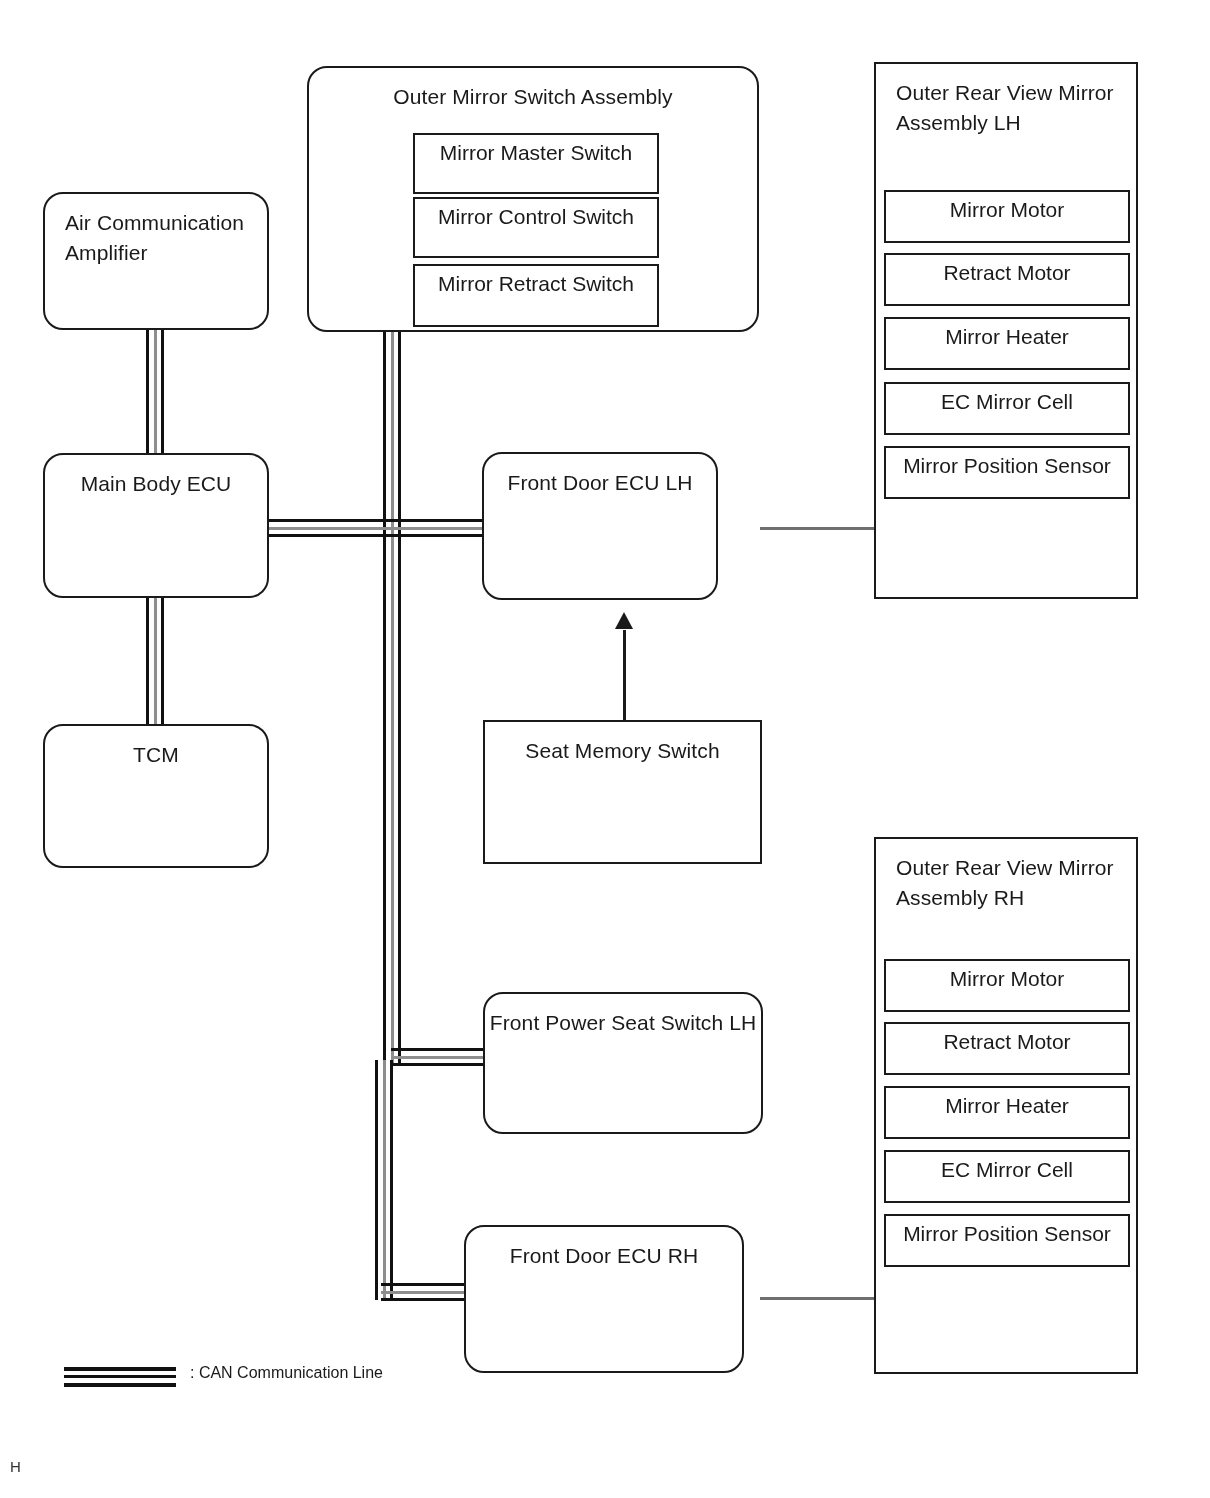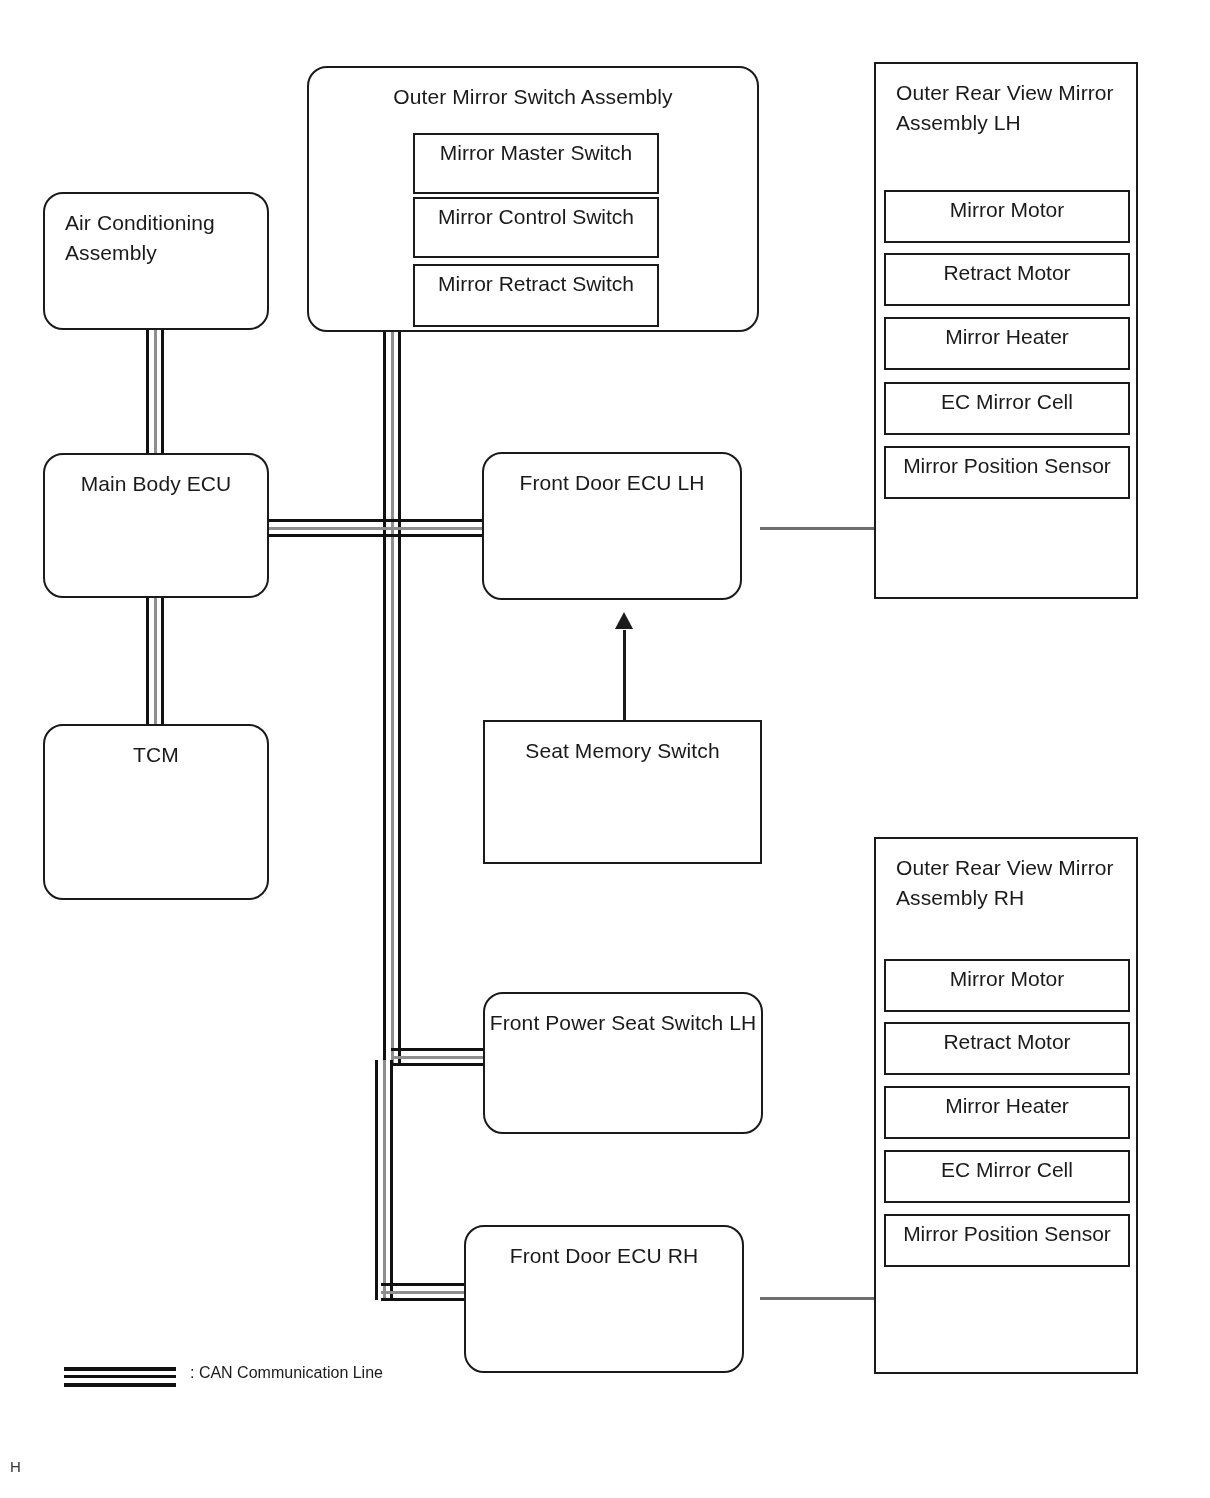--- a/index.html
+++ b/index.html
@@ -211,45 +211,45 @@
       <i></i>
     </div>
 
   <div class="wire h" style="left:760px; top:527px; width:120px;"></div>
   <div class="wire h" style="left:760px; top:1297px; width:120px;"></div>
 
   <div class="arrow-line" style="left:623px; top:630px; height:92px;"></div>
   <div class="arrow-head" style="left:615px; top:612px;"></div>
 
   <div class="box rounded" style="left:43px; top:192px; width:226px; height:138px;">
-    <div class="box-title left">Air Conditioning Assembly</div>
+    <div class="box-title left">Air Communication Amplifier</div>
   </div>
 
   <div class="box rounded" style="left:43px; top:453px; width:226px; height:145px;">
     <div class="box-title">Main Body ECU</div>
   </div>
 
-  <div class="box rounded" style="left:43px; top:724px; width:226px; height:176px;">
+  <div class="box rounded" style="left:43px; top:724px; width:226px; height:144px;">
     <div class="box-title">TCM</div>
   </div>
 
   <div class="box rounded" style="left:307px; top:66px; width:452px; height:266px;">
     <div class="box-title">Outer Mirror Switch Assembly</div>
   </div>
   <div class="submod" style="left:413px; top:133px; width:246px; height:61px;padding-left:41px;">
     <div class="submod-label">Mirror Master Switch</div>
   </div>
   <div class="submod" style="left:413px; top:197px; width:246px; height:61px;">
     <div class="submod-label">Mirror Control Switch</div>
   </div>
   <div class="submod" style="left:413px; top:264px; width:246px; height:63px;">
     <div class="submod-label">Mirror Retract Switch</div>
   </div>
 
-  <div class="box rounded" style="left:482px; top:452px; width:260px; height:148px;padding-left:24px;">
+  <div class="box rounded" style="left:482px; top:452px; width:236px; height:148px;padding-left:24px;">
     <div class="box-title">Front Door ECU LH</div>
   </div>
 
   <div class="box sharp" style="left:483px; top:720px; width:279px; height:144px;">
     <div class="box-title">Seat Memory Switch</div>
   </div>
 
   <div class="box rounded" style="left:483px; top:992px; width:280px; height:142px;">
     <div class="box-title">Front Power Seat Switch LH</div>
   </div>

